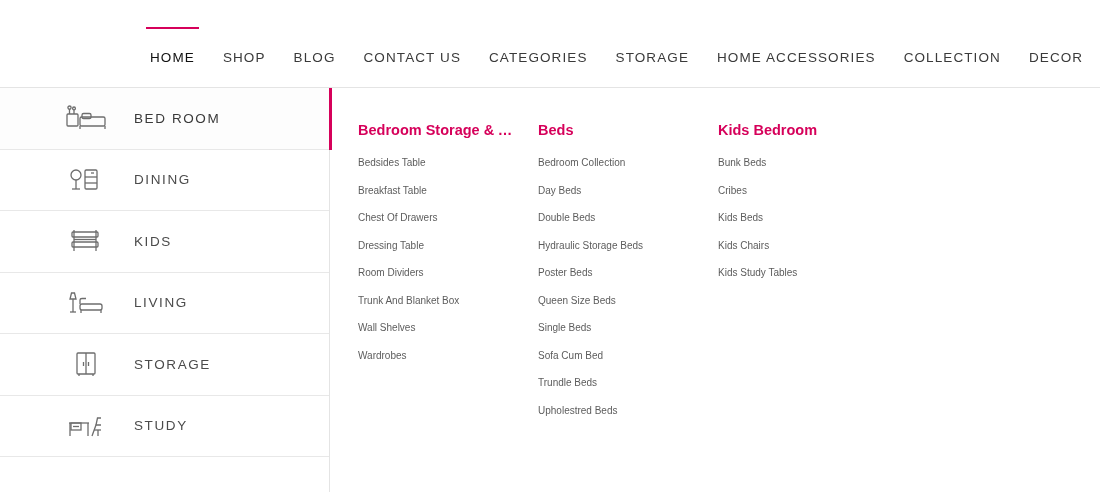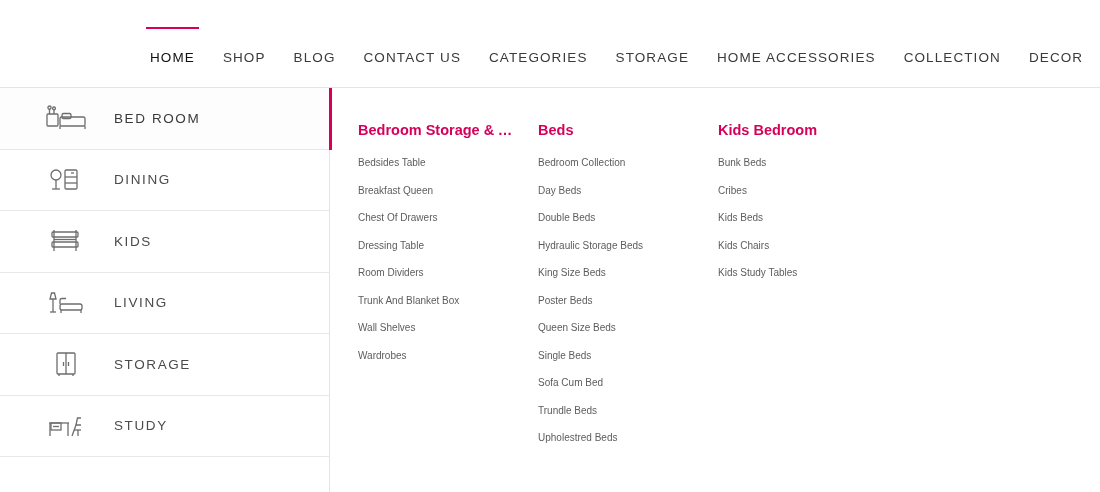--- a/index.html
+++ b/index.html
@@ -72,21 +72,21 @@
     background: #ffffff;
     position: relative;
     flex: 0 0 330px;
   }
   .cat-row {
     height: 61.5px;
     display: flex;
     align-items: center;
     border-bottom: 1px solid #e8e8e8;
     box-sizing: border-box;
-    padding-left: 44px;
+    padding-left: 64px;
     cursor: pointer;
     position: relative;
     background: #ffffff;
   }
   .cat-row.selected {
     background: #fdfdfd;
   }
   .cat-icon {
     width: 44px;
     height: 34px;
@@ -266,36 +266,35 @@
         <span class="cat-label">STUDY</span>
       </div>
 
     </div>
 
     <div class="panel">
 
       <div class="col col-0">
         <div class="col-title">Bedroom Storage &amp; A...</div>
         <a class="col-link">Bedsides Table</a>
-        <a class="col-link">Breakfast Queen</a>
+        <a class="col-link">Breakfast Table</a>
         <a class="col-link">Chest Of Drawers</a>
         <a class="col-link">Dressing Table</a>
         <a class="col-link">Room Dividers</a>
         <a class="col-link">Trunk And Blanket Box</a>
         <a class="col-link">Wall Shelves</a>
         <a class="col-link">Wardrobes</a>
       </div>
 
       <div class="col col-1">
         <div class="col-title">Beds</div>
         <a class="col-link">Bedroom Collection</a>
         <a class="col-link">Day Beds</a>
         <a class="col-link">Double Beds</a>
         <a class="col-link">Hydraulic Storage Beds</a>
-        <a class="col-link">King Size Beds</a>
         <a class="col-link">Poster Beds</a>
         <a class="col-link">Queen Size Beds</a>
         <a class="col-link">Single Beds</a>
         <a class="col-link">Sofa Cum Bed</a>
         <a class="col-link">Trundle Beds</a>
         <a class="col-link">Upholestred Beds</a>
       </div>
 
       <div class="col col-2">
         <div class="col-title">Kids Bedroom</div>

